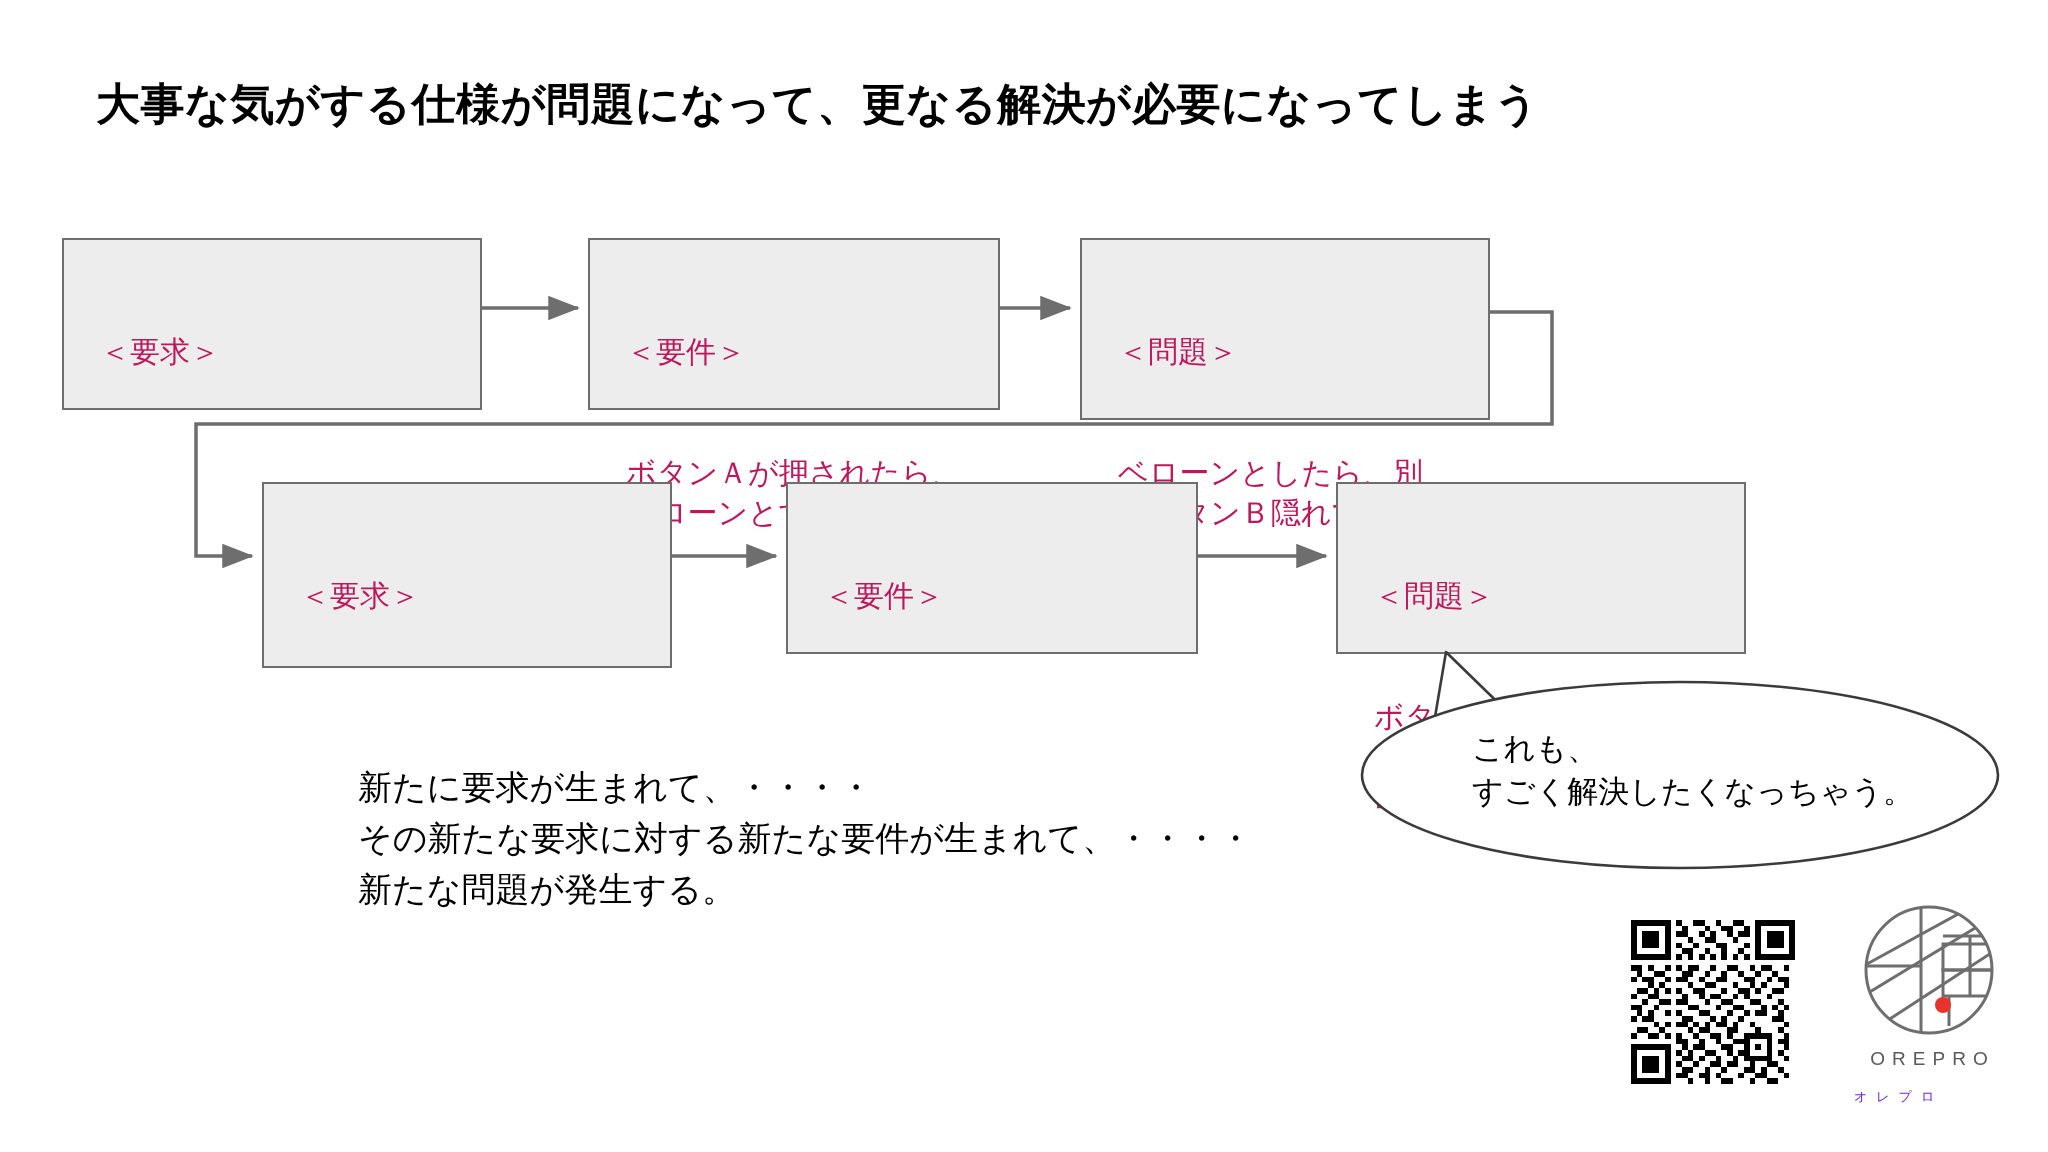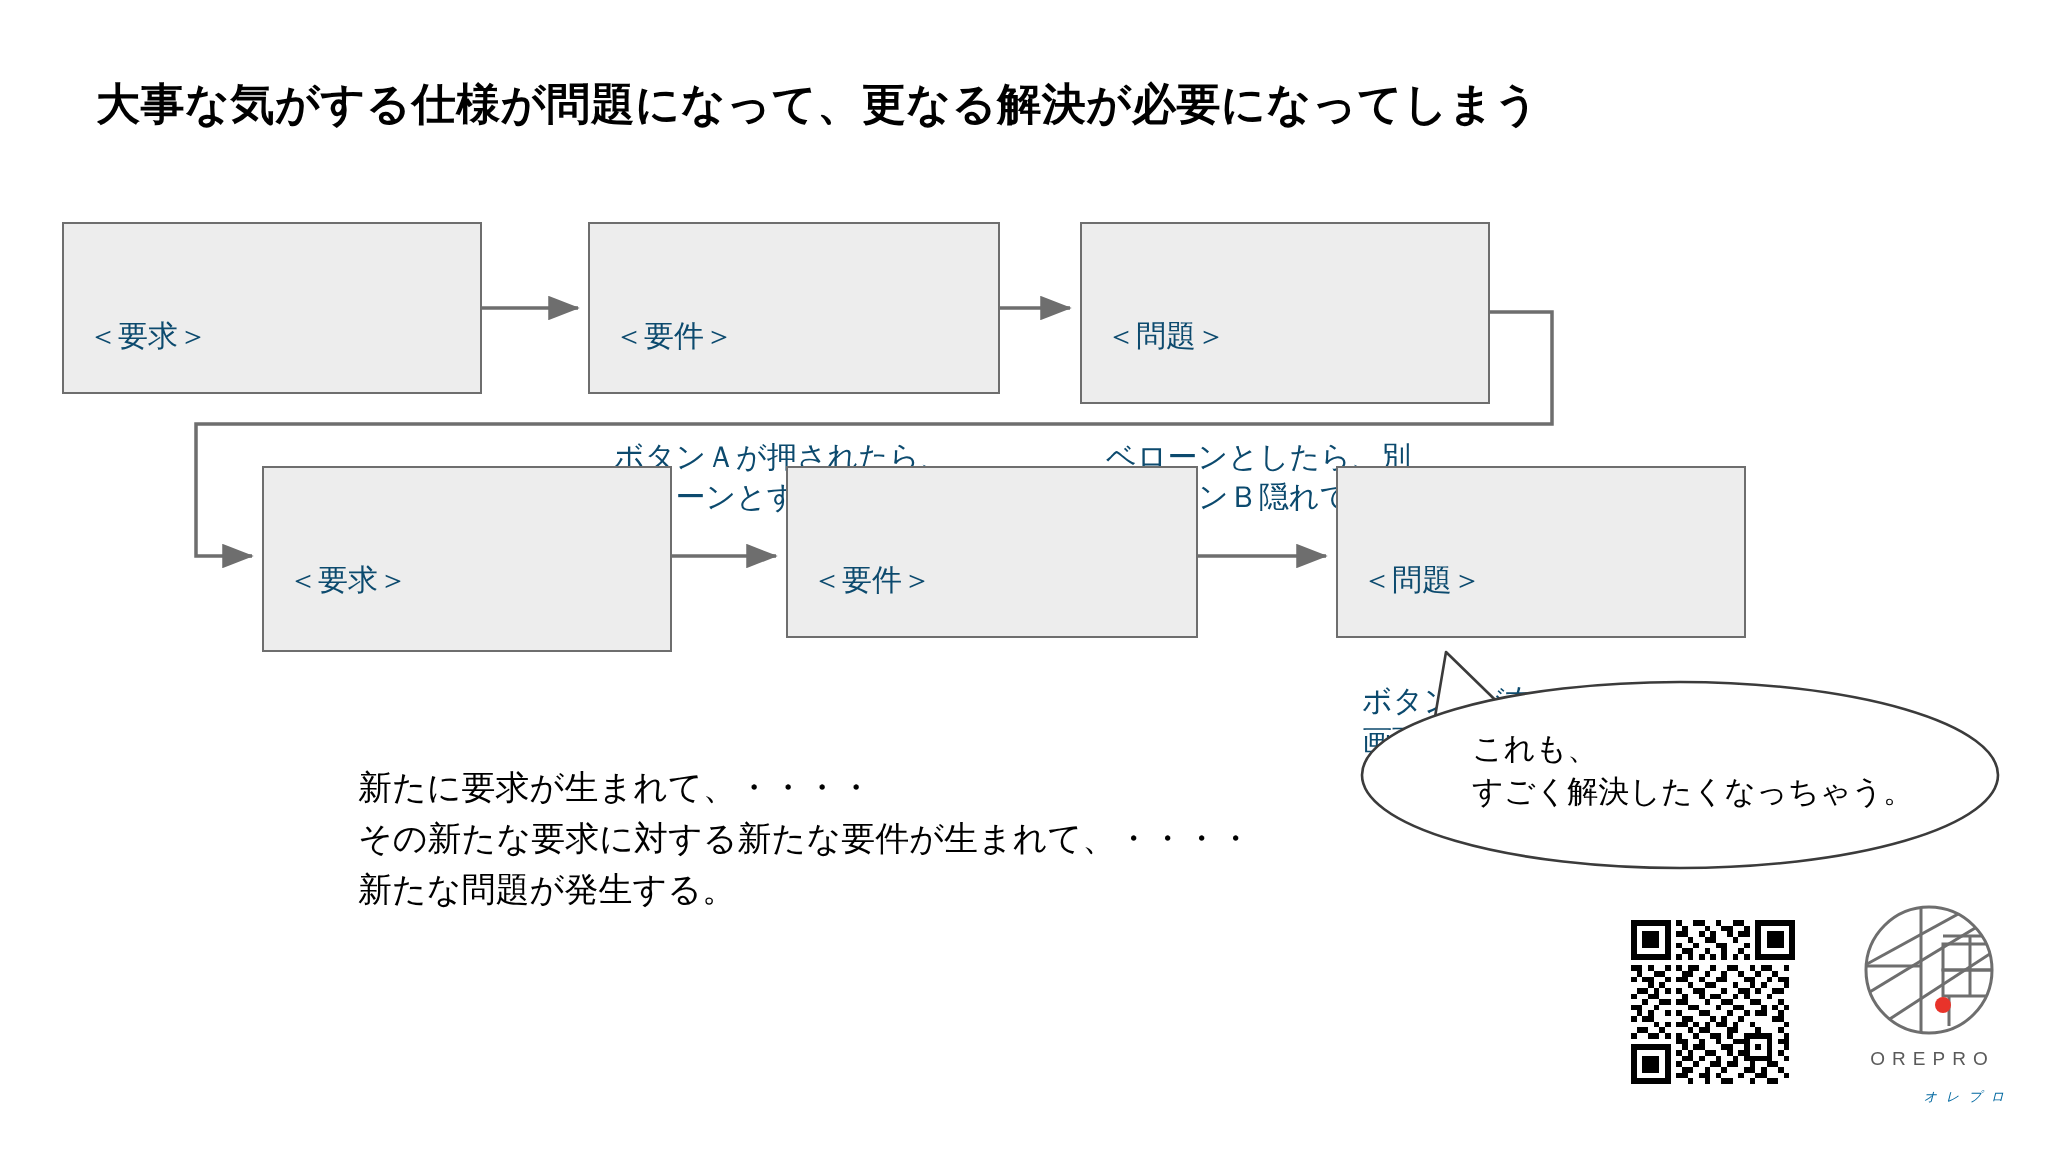--- a/index.html
+++ b/index.html
@@ -28,25 +28,26 @@
     line-height: 1.2;
     text-align: right;
   }
 
   
   .flow-box {
     position: absolute;
     box-sizing: border-box;
     background: #ededed;
     border: 2px solid #6e6e6e;
-    padding: 12px 16px 10px 24px;
+    padding: 12px 16px 10px 36px;
     font-size: 30px;
     line-height: 1.34;
-    color: #0c4a6e;
+    color: #be185d;
     white-space: pre-wrap;
+    margin-top: 16px;
   }
   .flow-box .bx-head { display: block; }
   .flow-box .bx-body { display: block; }
 
   #box-req-1   { left: 62px;   top: 222px; width: 420px;  height: 172px; }
   #box-spec-1  { left: 588px;  top: 222px; width: 412px;  height: 172px; }
   #box-prob-1  { left: 1080px; top: 222px; width: 410px;  height: 182px; }
 
   #box-req-2   { left: 262px;  top: 466px; width: 410px;  height: 186px; }
   #box-spec-2  { left: 786px;  top: 466px; width: 412px;  height: 172px; }
@@ -118,26 +119,25 @@
     font-size: 19px;
     letter-spacing: 7px;
     color: #5a5a5a;
     font-weight: 400;
     text-indent: 7px;
   }
   #logo-subtext {
     position: absolute;
     left: 0; top: 188px;
     width: 168px;
-    text-align: right;
+    text-align: left;
     font-size: 13px;
     letter-spacing: 9px;
-    color: #0369a1;
+    color: #6d28d9;
     text-indent: 9px;
-    font-style: italic;
   }
 </style>
 </head>
 <body>
 
 <div id="slide-title">大事な気がする仕様が問題になって、更なる解決が必要になってしまう</div>
 
 <svg id="connectors" viewBox="0 0 2048 1152" xmlns="http://www.w3.org/2000/svg">
   <defs>
     <marker id="arrowhead" markerWidth="9" markerHeight="7" refX="8.5" refY="3.5" orient="auto" markerUnits="strokeWidth">

